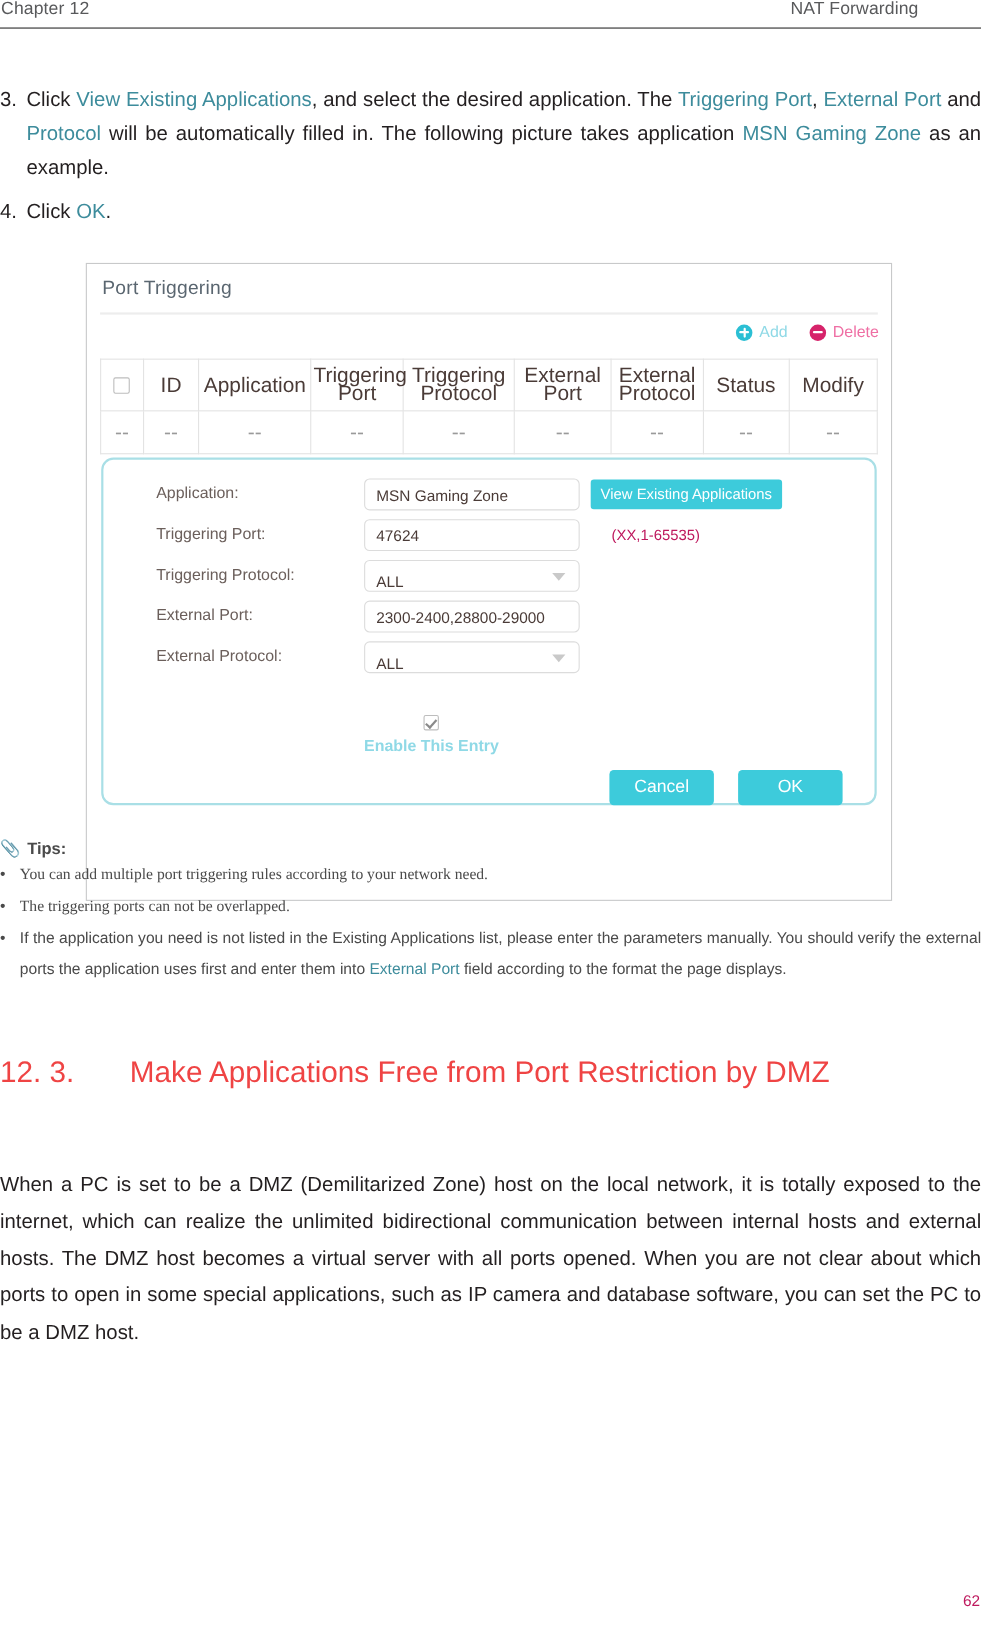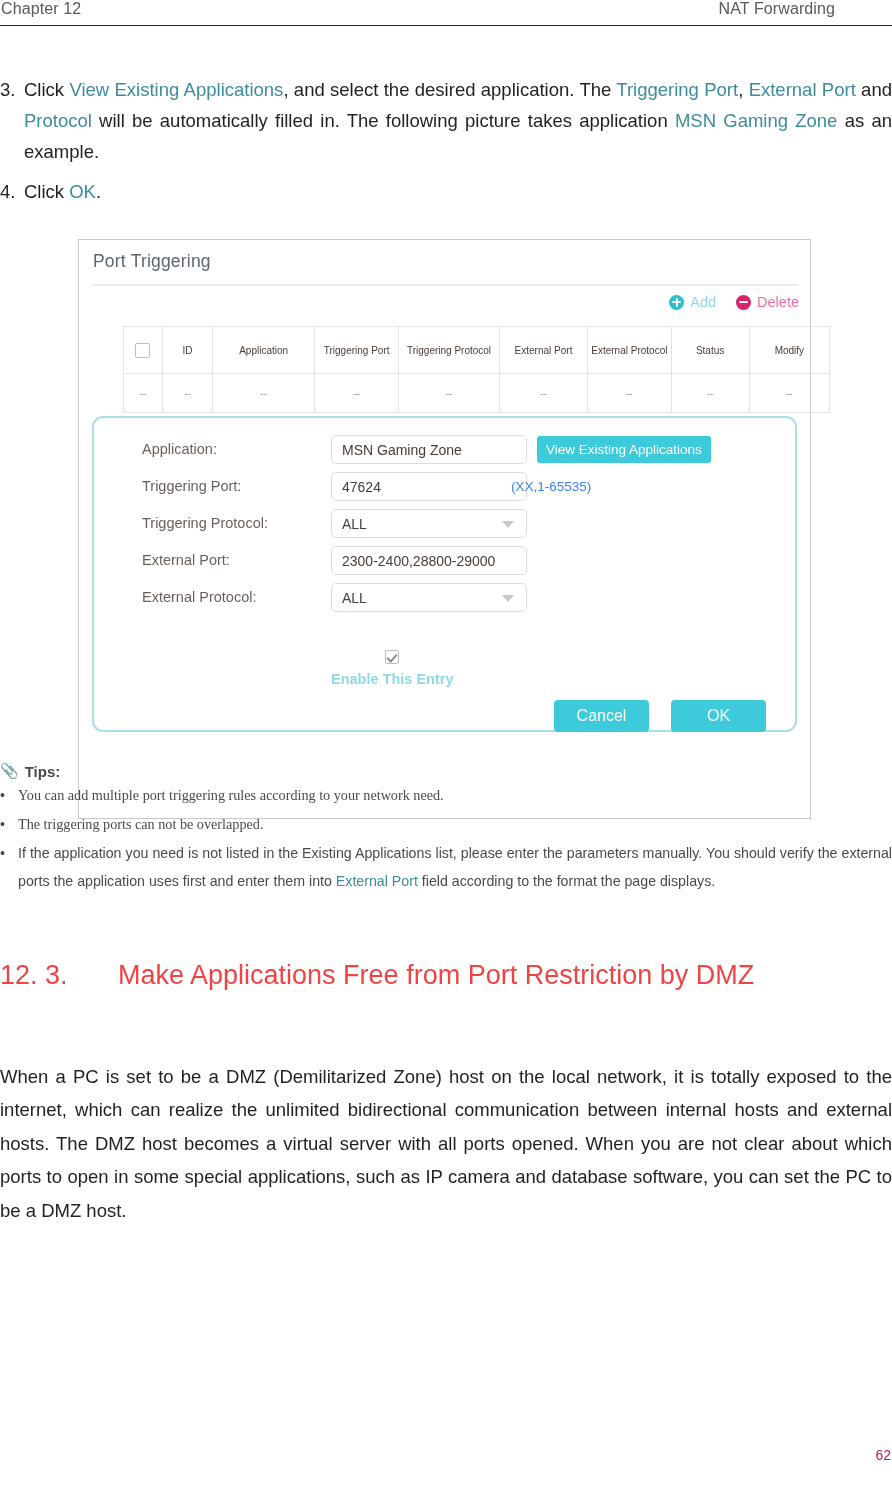--- a/index.html
+++ b/index.html
@@ -75,21 +75,21 @@
     position:absolute; width:9px; height:2.2px; background:#fff; border-radius:1px;
   }
   .circ .bar-v{
     position:absolute; width:2.2px; height:9px; background:#fff; border-radius:1px;
   }
 
   
   .tbl{
     position:absolute; left:12px; top:86px; width:707px;
     border-collapse:collapse; table-layout:fixed;
-    font-size:10px; color:#4a3b37;margin-left:32px;
+    font-size:19px; color:#4a3b37;
   }
   .tbl th, .tbl td{
     border:1px solid #e3e3e3;
     text-align:center; vertical-align:middle;
     font-weight:normal;
     padding:0 2px;
     line-height:17px;
   }
   .tbl thead th{ height:46px; }
   .tbl tbody td{ height:38px; color:#9a9a9a; border-top:1px solid #bde7ec; }
@@ -108,35 +108,35 @@
   }
   .frm{
     position:absolute; left:0; top:0; width:705px; height:316px;
   }
   .flabel{
     position:absolute; left:48px;
     font-size:14.5px; color:#6b5f5b;
   }
   .fctl{ position:absolute; left:237px; }
   .fhint{
-    position:absolute; left:417px;
-    font-size:13.5px; color:#3b82f6; line-height:17px;
+    position:absolute; left:462px;
+    font-size:13.5px; color:#be185d; line-height:17px;
   }
   .tb{
     width:196px; height:29px; box-sizing:border-box;
     border:1px solid #dcdcdc; border-radius:5px; background:#fff;
     font-size:14px; color:#4a3b37;
     display:flex; align-items:center; padding:0 10px;
     font-family:"Liberation Sans", sans-serif;
   }
   .sel{
     width:196px; height:29px; box-sizing:border-box;
     border:1px solid #dcdcdc; border-radius:5px; background:#fff;
     font-size:14px; color:#4a3b37;
-    display:flex; align-items:center; padding:0 10px;
+    display:flex; align-items:flex-end; padding:0 10px;
     position:relative;
   }
   .sel .caret{
     position:absolute; right:12px; top:11px;
     width:0;height:0;border-left:6px solid transparent;border-right:6px solid transparent;
     border-top:7px solid #c9c9c9;
   }
   .vea{
     height:27px; box-sizing:border-box;
     background:#3dcbdb; color:#ffffff;

